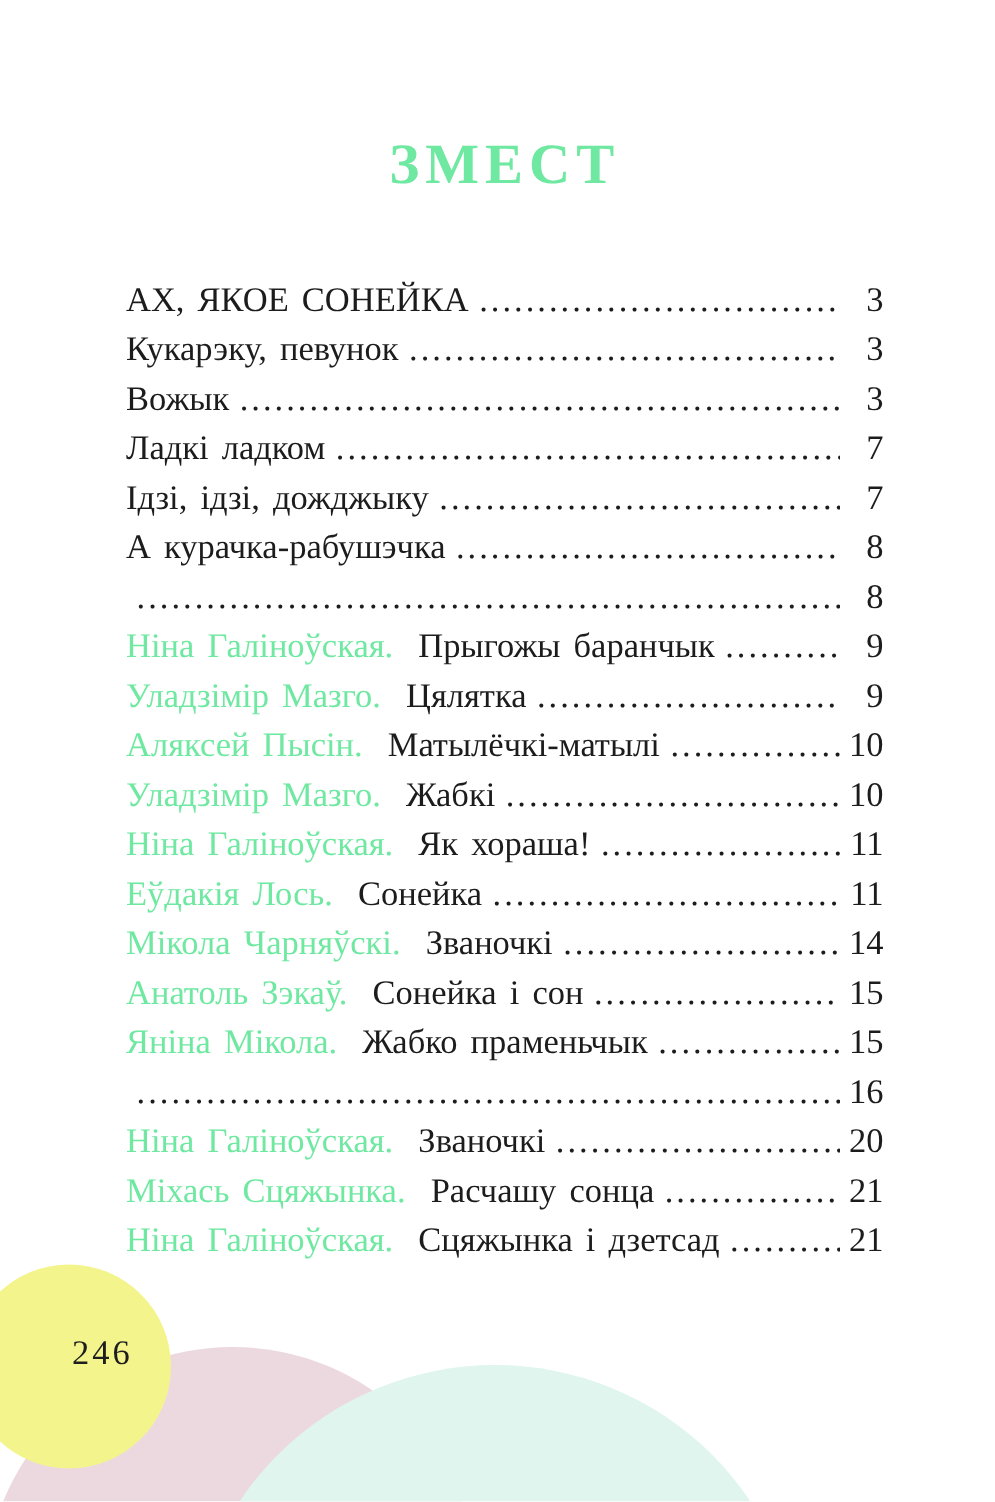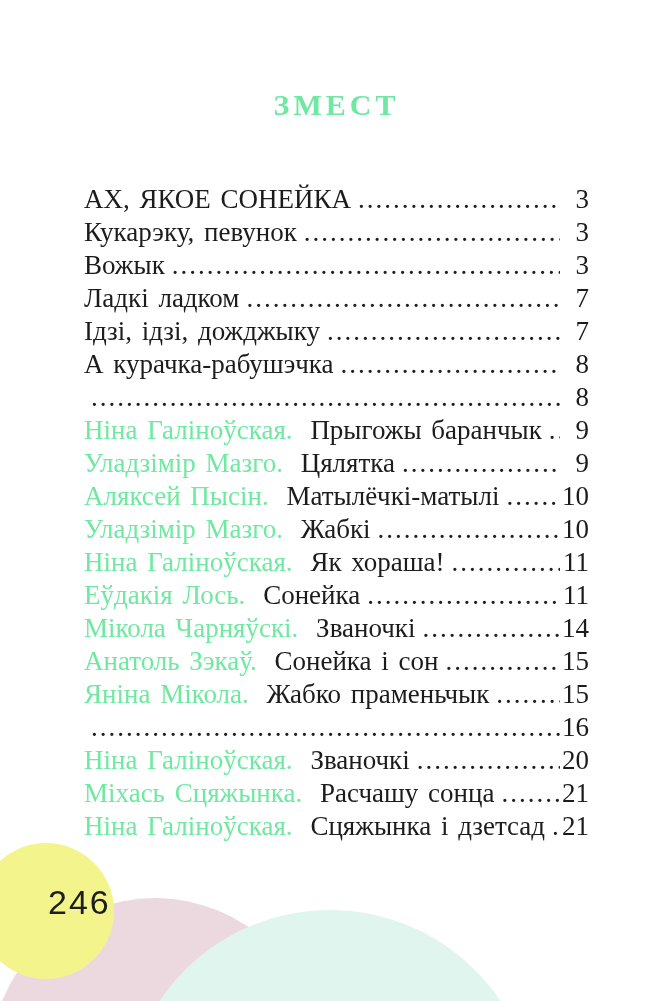--- a/index.html
+++ b/index.html
@@ -43,46 +43,46 @@
     width: 136px;
     height: 136px;
     background: var(--circle-yellow, #f4f48c);
     z-index: 3;
   }
   .folio {
     position: absolute;
     left: 48px;
     top: 883px;
     z-index: 4;
-    font-family: Liberation Sans, sans-serif;
-    font-size: 34px;
+    font-family: Liberation Serif, serif;
+    font-size: 23px;
     line-height: 38px;
     letter-spacing: 2px;
     color: #1e1e1e;
   }
   .toc-title {
     position: absolute;
     left: 84px;
     top: 88px;
     width: 505px;
     margin: 0;
     text-align: center;
-    font-size: 30px;
+    font-size: 38px;
     font-weight: bold;
     letter-spacing: 4px;
     color: var(--accent-green, #6fe8a1);
     z-index: 4;
   }
   .toc {
     position: absolute;
     left: 84px;
     top: 183px;
     width: 505px;
     z-index: 4;
-    font-size: 27px;
+    font-size: 23px;
     line-height: 33px;
   }
   .toc-row {
     display: flex;
     align-items: baseline;
     height: 33px;
     white-space: nowrap;
   }
   .entry-text {
     flex: 0 0 auto;

